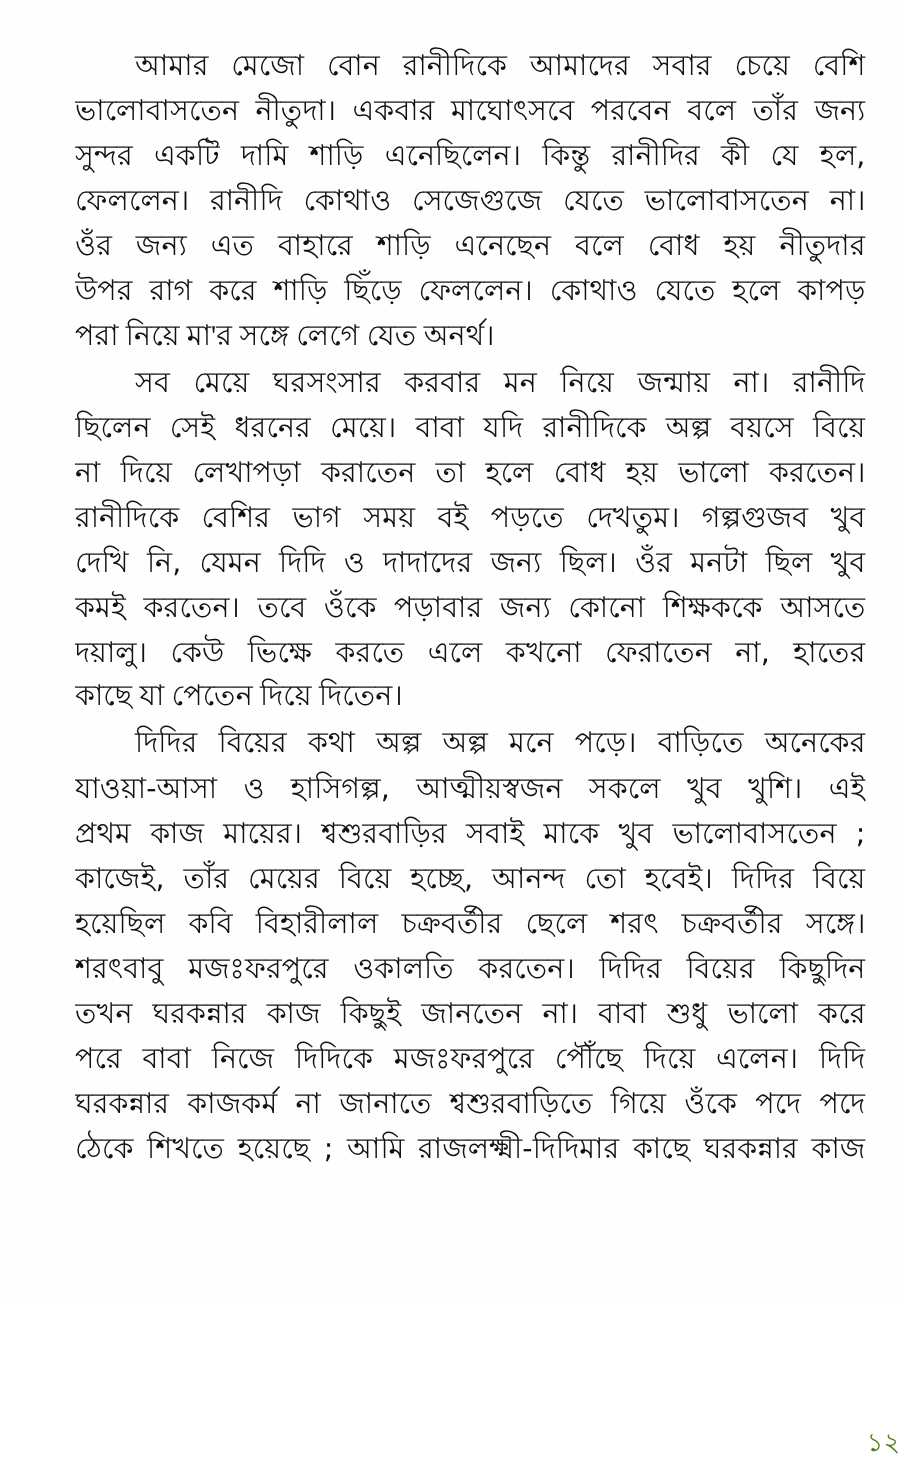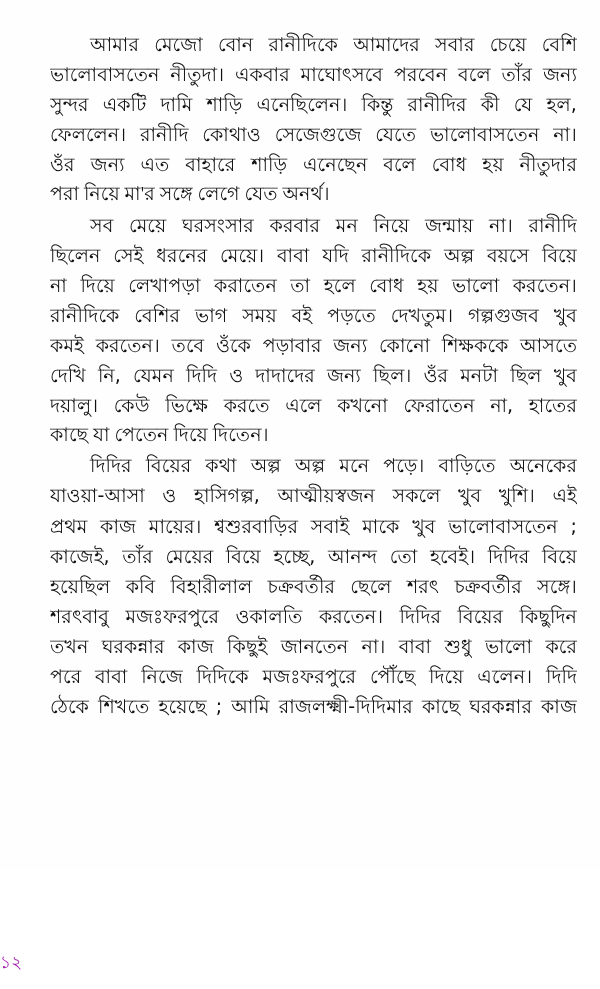--- a/index.html
+++ b/index.html
@@ -42,60 +42,62 @@
     }
     .line.last {
       text-align-last: left;
       font-family: Liberation Serif, serif;
     }
     .page-number {
       position: absolute;
       left: 0;
       width: 600px;
       top: 950px;
-      text-align: left;
+      text-align: right;
       font-size: 17px;
       line-height: 24px;
-      color: #a21caf;
+      color: #4d7c0f;
     }
   </style>
 </head>
 <body>
 
 <div class="page">
   <div class="text-block">
 
     <div class="paragraph">
       <div class="line indent">আমার মেজো বোন রানীদিকে আমাদের সবার চেয়ে বেশি</div>
       <div class="line">ভালোবাসতেন নীতুদা। একবার মাঘোৎসবে পরবেন বলে তাঁর জন্য</div>
       <div class="line">সুন্দর একটি দামি শাড়ি এনেছিলেন।  কিন্তু রানীদির কী যে হল,</div>
       <div class="line">ফেললেন।  রানীদি কোথাও সেজেগুজে যেতে ভালোবাসতেন না।</div>
       <div class="line">ওঁর জন্য এত বাহারে শাড়ি এনেছেন বলে বোধ হয় নীতুদার</div>
+      <div class="line">উপর রাগ করে শাড়ি ছিঁড়ে ফেললেন।  কোথাও যেতে হলে কাপড়</div>
       <div class="line last">পরা নিয়ে মা'র সঙ্গে লেগে যেত অনর্থ।</div>
     </div>
 
     <div class="paragraph">
       <div class="line indent">সব মেয়ে ঘরসংসার করবার মন নিয়ে জন্মায় না।  রানীদি</div>
       <div class="line">ছিলেন সেই ধরনের মেয়ে।  বাবা যদি রানীদিকে অল্প বয়সে বিয়ে</div>
       <div class="line">না দিয়ে লেখাপড়া করাতেন তা হলে বোধ হয় ভালো করতেন।</div>
       <div class="line">রানীদিকে বেশির ভাগ সময় বই পড়তে দেখতুম।  গল্পগুজব খুব</div>
+      <div class="line">দেখি নি, যেমন দিদি ও দাদাদের জন্য ছিল।  ওঁর মনটা ছিল খুব</div>
       <div class="line">কমই করতেন।  তবে ওঁকে পড়াবার জন্য কোনো শিক্ষককে আসতে</div>
-      <div class="line">দেখি নি, যেমন দিদি ও দাদাদের জন্য ছিল।  ওঁর মনটা ছিল খুব</div>
       <div class="line">দয়ালু।  কেউ ভিক্ষে করতে এলে কখনো ফেরাতেন না, হাতের</div>
       <div class="line last">কাছে যা পেতেন দিয়ে দিতেন।</div>
     </div>
 
     <div class="paragraph">
       <div class="line indent">দিদির বিয়ের কথা অল্প অল্প মনে পড়ে।  বাড়িতে অনেকের</div>
       <div class="line">যাওয়া-আসা ও হাসিগল্প, আত্মীয়স্বজন সকলে খুব খুশি।  এই</div>
       <div class="line">প্রথম কাজ মায়ের।  শ্বশুরবাড়ির সবাই মাকে খুব ভালোবাসতেন ;</div>
       <div class="line">কাজেই, তাঁর মেয়ের বিয়ে হচ্ছে, আনন্দ তো হবেই।  দিদির বিয়ে</div>
       <div class="line">হয়েছিল কবি বিহারীলাল চক্রবর্তীর ছেলে শরৎ চক্রবর্তীর সঙ্গে।</div>
       <div class="line">শরৎবাবু মজঃফরপুরে ওকালতি করতেন।  দিদির বিয়ের কিছুদিন</div>
       <div class="line">তখন ঘরকন্নার কাজ কিছুই জানতেন না।  বাবা শুধু ভালো করে</div>
       <div class="line">পরে বাবা নিজে দিদিকে মজঃফরপুরে পৌঁছে দিয়ে এলেন।  দিদি</div>
+      <div class="line">ঘরকন্নার কাজকর্ম না জানাতে শ্বশুরবাড়িতে গিয়ে ওঁকে পদে পদে</div>
       <div class="line">ঠেকে শিখতে হয়েছে ; আমি রাজলক্ষ্মী-দিদিমার কাছে ঘরকন্নার কাজ</div>
     </div>
 
   </div>
 
   <div class="page-number">১২</div>
 </div>
 
 </body></html>

